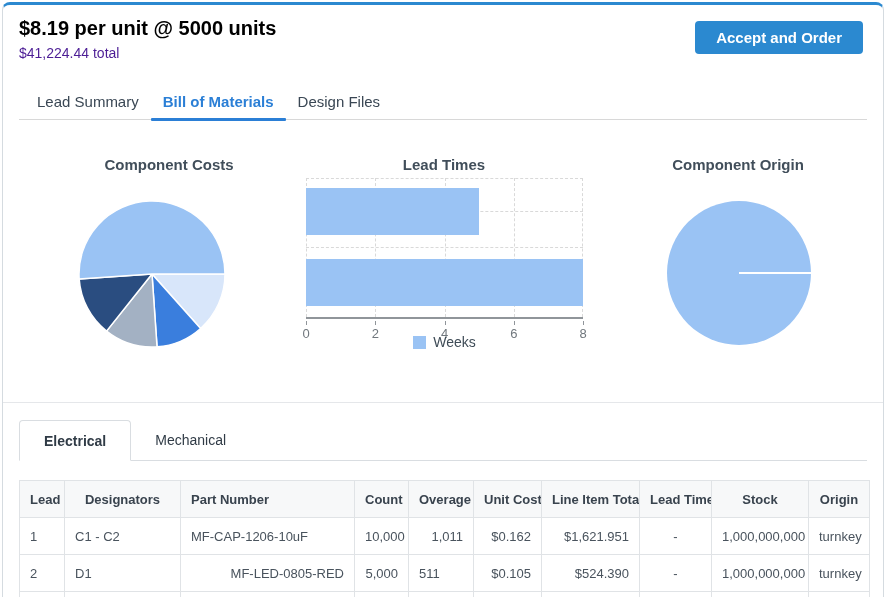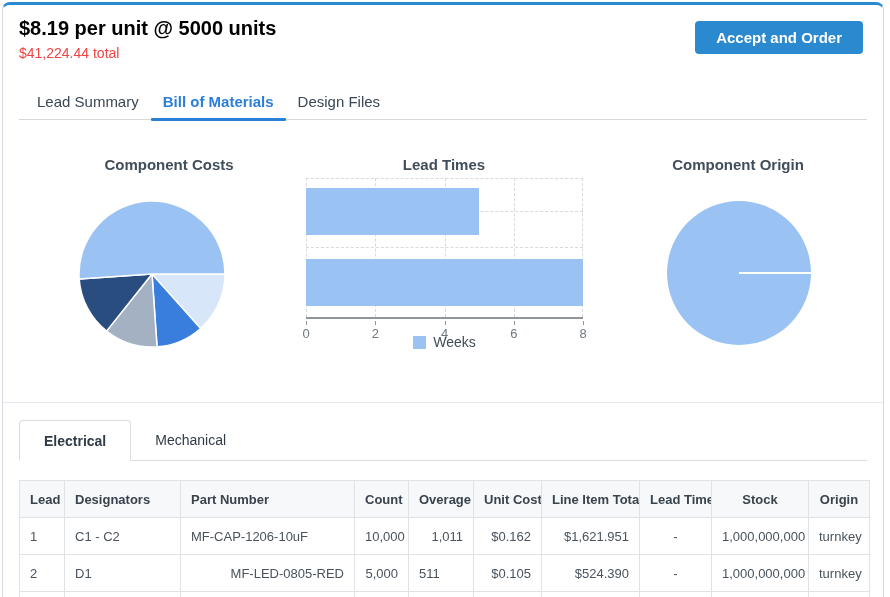--- a/index.html
+++ b/index.html
@@ -2,21 +2,21 @@
 <html><head>
 <meta charset="utf-8">
 <style>
   * { margin:0; padding:0; box-sizing:border-box; }
   html,body { width:890px; height:597px; overflow:hidden; background:#fff;
     font-family:"Liberation Sans","DejaVu Sans",sans-serif; color:#3e4c59; }
   .card { position:absolute; left:2px; top:2px; width:882px; height:760px;
     border:1px solid #d5dbe0; border-top:3px solid #2b89d0; border-radius:8px; background:#fff; }
   .card-header { position:relative; padding:12px 16px 0; height:78px; }
   .title { font-size:20px; font-weight:700; color:#000000; }
-  .subtitle { font-size:14px; color:#ef4444; margin-top:5px; }
+  .subtitle { font-size:14px; color:#4c1d95; margin-top:5px; }
   .accept-btn { position:absolute; top:16px; right:20px; height:33px; padding:0 21px;
     background:#2b89d0; color:#fff; border:none; border-radius:4px; font-size:15px;
     font-weight:700; font-family:inherit; cursor:pointer; }
   .main-tabs { display:flex; margin:0 16px; border-bottom:1px solid #d8d8d8; }
   .main-tab { padding:10px 12px 9px; font-size:15px; color:#3a4754; position:relative; cursor:pointer; }
   .main-tab:first-child { padding-left:18px; }
   .main-tab.active { color:#2b7fd6; font-weight:700; }
   .main-tab.active::after { content:""; position:absolute; left:0; right:0; bottom:-2px;
     height:3px; background:#2b7fd6; border-radius:1px; }
   .charts-section { position:relative; height:283px; border-bottom:1px solid #e5e7ea; }
@@ -110,21 +110,21 @@
         <col style="width: 65px;">
         <col style="width: 68px;">
         <col style="width: 98px;">
         <col style="width: 72px;">
         <col style="width: 97px;">
         <col style="width: 61px;">
       </colgroup>
       <thead>
         <tr>
           <th style="text-align: left;">Lead</th>
-          <th style="text-align: left;">Designators</th>
+          <th style="text-align: center;">Designators</th>
           <th style="text-align: left;">Part Number</th>
           <th style="text-align: right;">Count</th>
           <th style="text-align: right;">Overage</th>
           <th style="text-align: center;">Unit Cost</th>
           <th style="text-align: center;">Line Item Total</th>
           <th style="text-align: center;">Lead Time</th>
           <th style="text-align: center;">Stock</th>
           <th style="text-align: center;">Origin</th>
         </tr>
       </thead>

